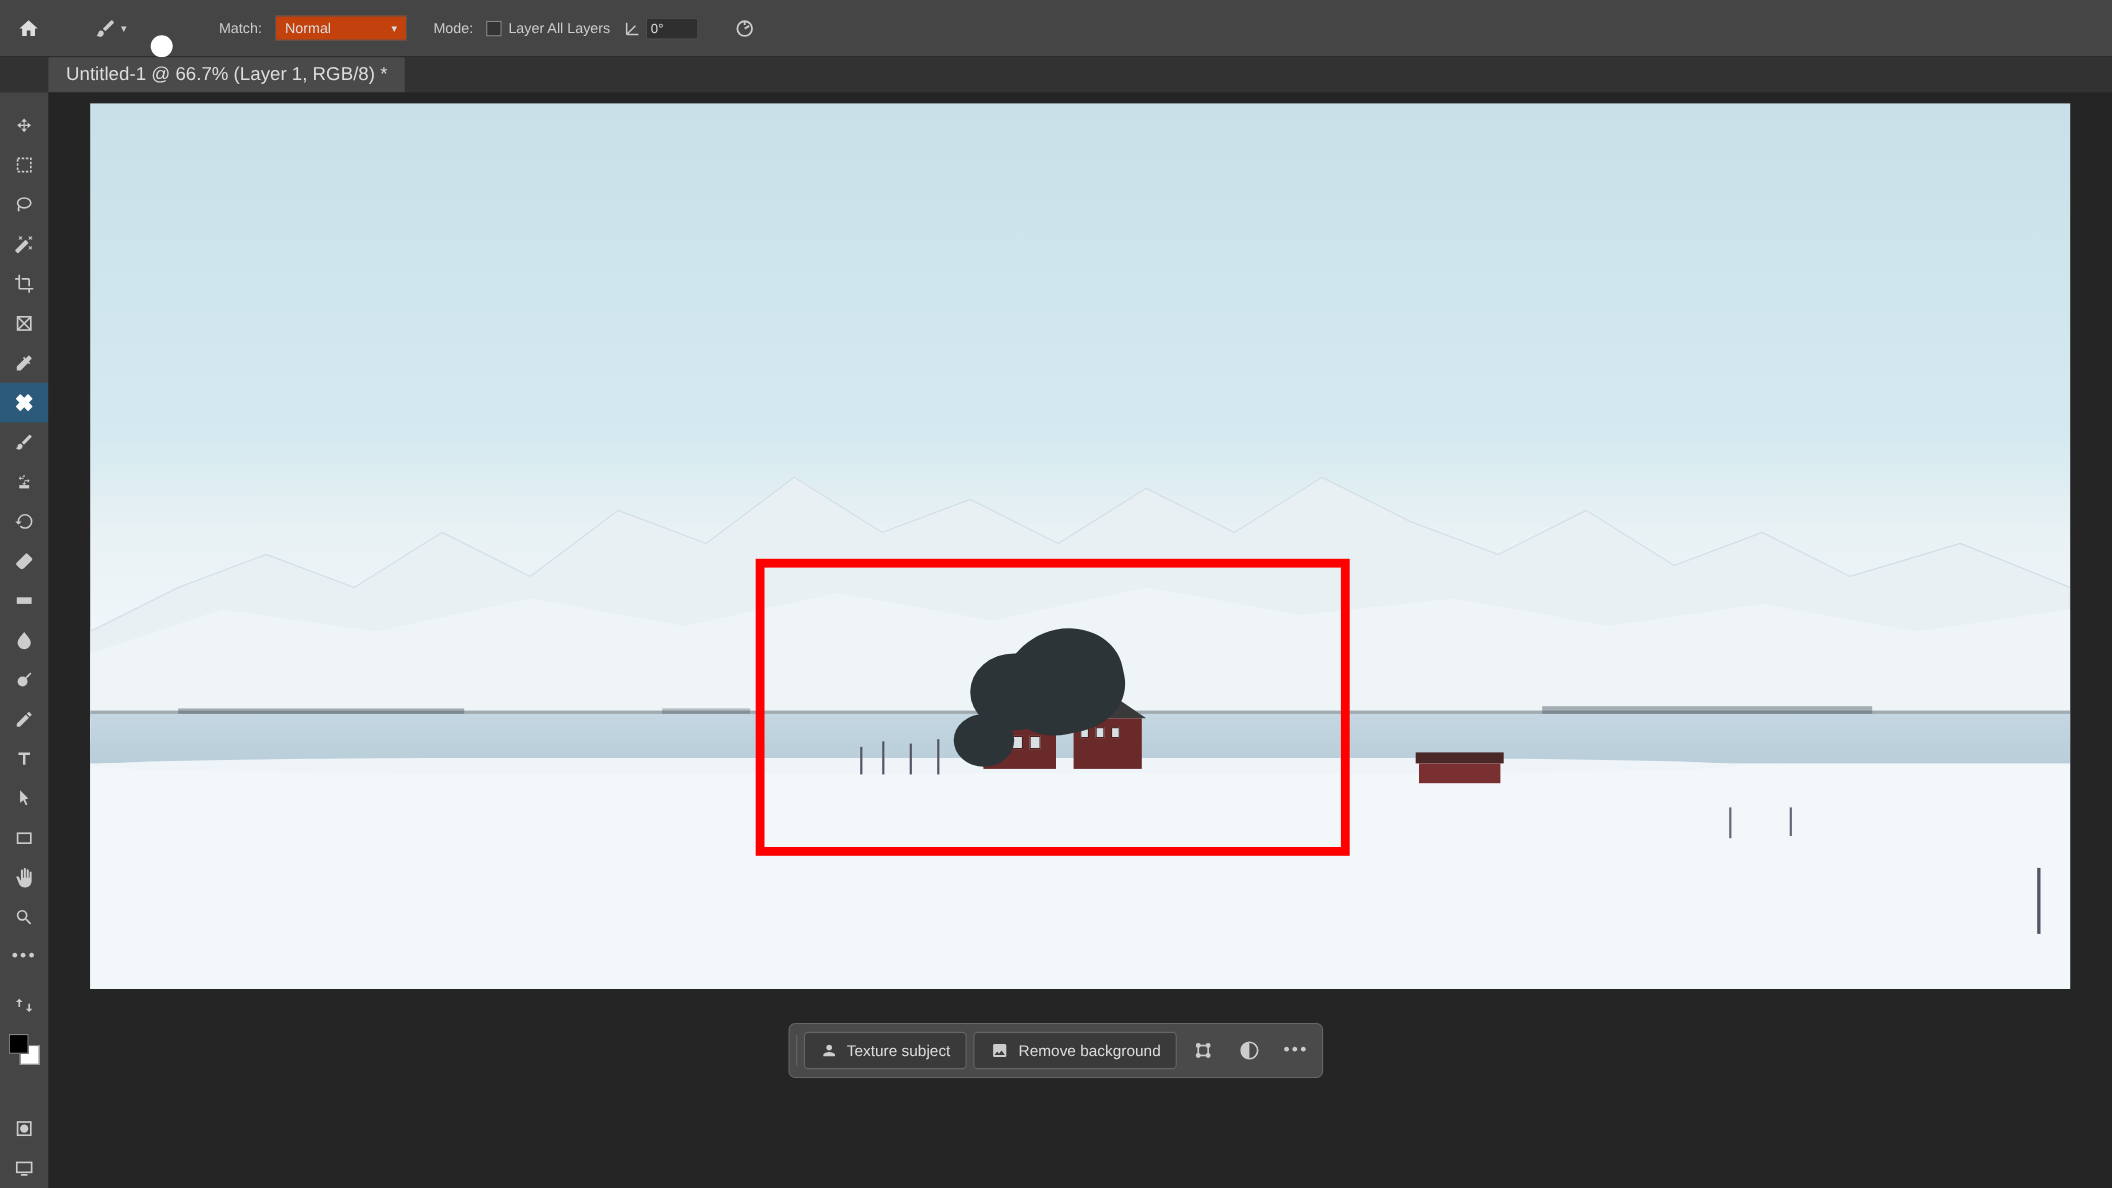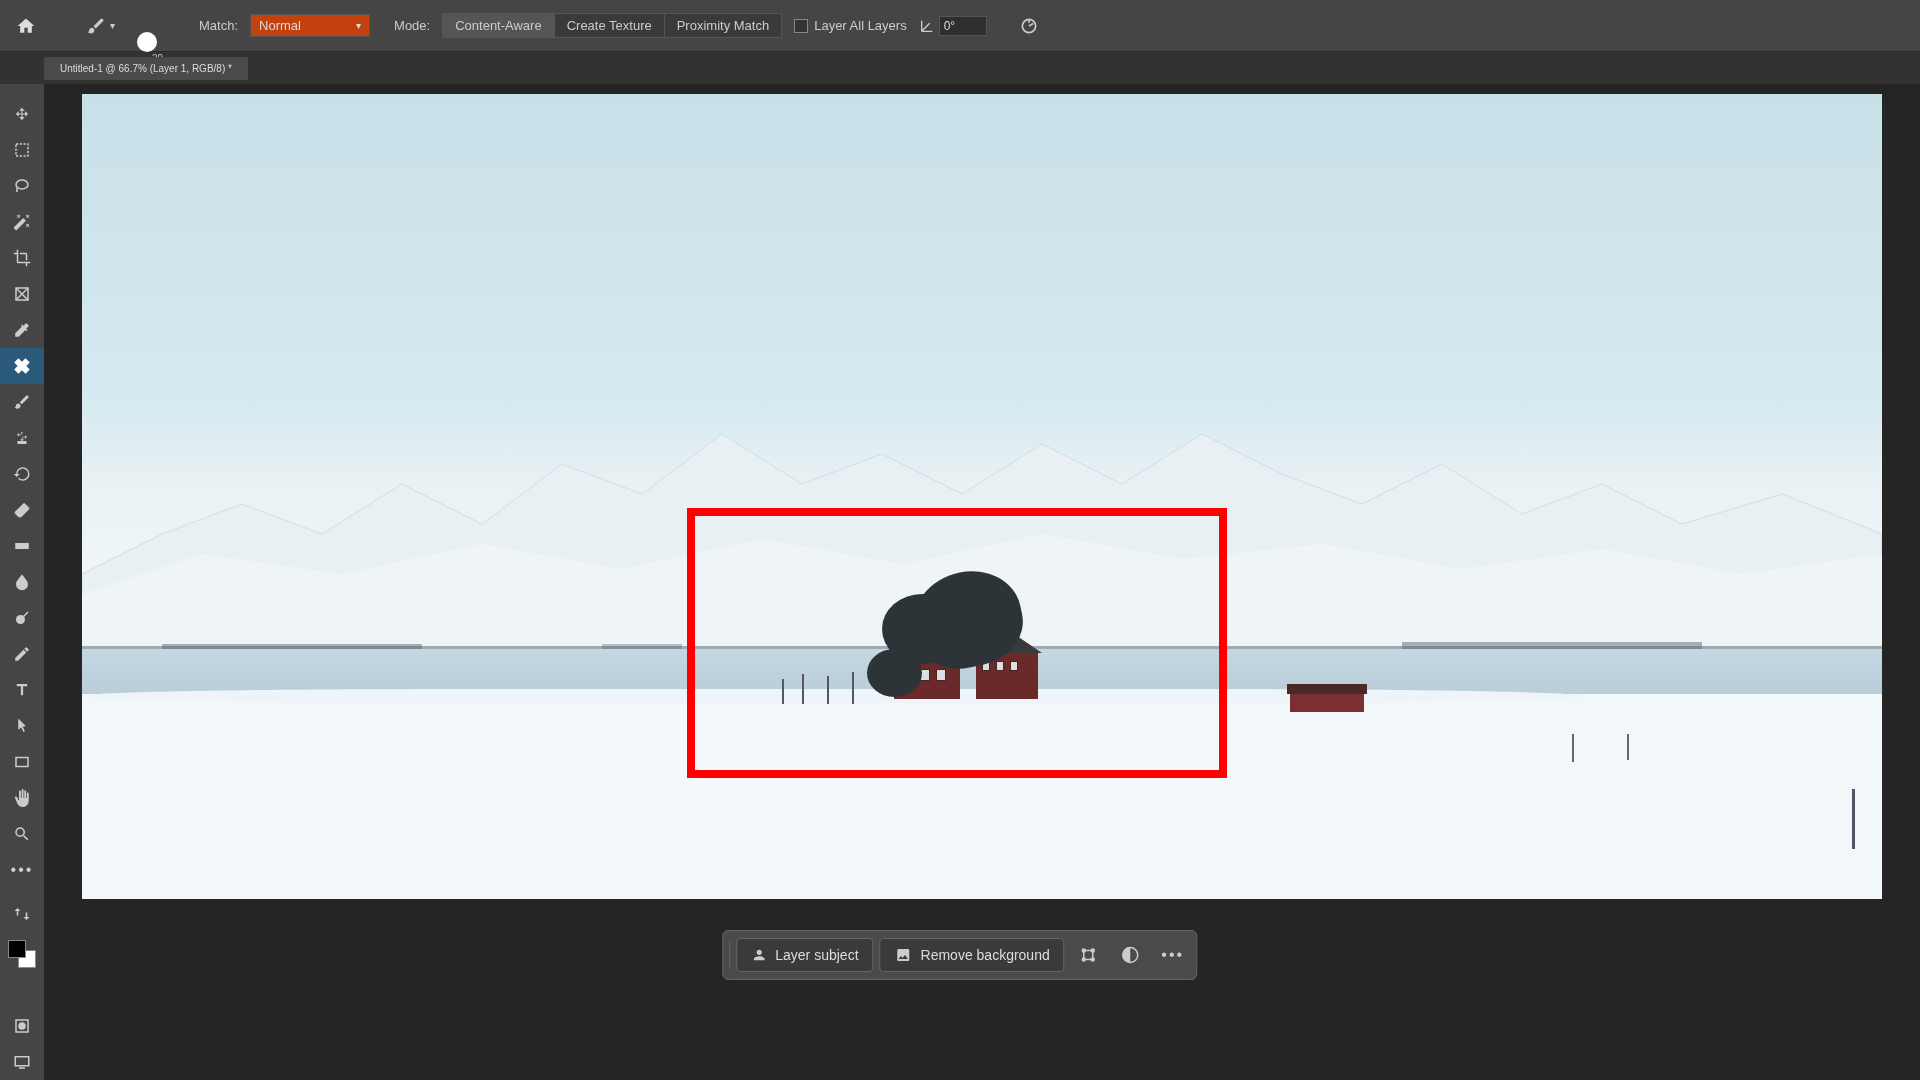--- a/index.html
+++ b/index.html
@@ -127,21 +127,21 @@
   position: absolute;
   top: 52px;
   left: 44px;
   height: 32px;
   display: flex;
   align-items: center;
 }
 .tab {
   background: #4a4a4a;
   color: #ddd;
-  font-size: 10px;
+  font-size: 17px;
   padding: 6px 16px;
   border-radius: 2px 2px 0 0;
 }
 
 
 .left-tools {
   position: absolute;
   top: 84px;
   left: 0;
   width: 44px;
@@ -323,25 +323,20 @@
   <div style="position:relative;margin-left:10px;margin-top:32px;">
     <div class="brush-dot"></div>
     <span class="brush-size-label">39</span>
   </div>
   <span class="label-text" style="margin-left:30px;">Match:</span>
   <div class="mode-select">
     <span>Normal</span>
     <span style="font-size:10px;">▾</span>
   </div>
   <span class="label-text" style="margin-left:12px;">Mode:</span>
-  <div class="type-group">
-    <div class="type-btn active">Content-Aware</div>
-    <div class="type-btn">Create Texture</div>
-    <div class="type-btn">Proximity Match</div>
-  </div>
   <div class="checkbox-wrap">
     <div class="checkbox"></div>
     <span class="label-text">Layer All Layers</span>
   </div>
   <div class="angle-wrap">
     <svg width="16" height="16" viewBox="0 0 24 24" fill="none" stroke="#ccc" stroke-width="2">
         <path d="M4 20L4 4 M4 20 L20 20 M4 20 L16 8"></path>
       </svg>
     <div class="angle-input">0°</div>
   </div>
@@ -553,21 +548,21 @@
     <div class="annotation-box" style="top:414px;left:605px;width:540px;height:270px;"></div>
   </div>
 </div>
 
 <div class="action-bar">
   <div class="action-divider"></div>
   <div class="action-btn">
     <svg width="16" height="16" viewBox="0 0 24 24" fill="#ccc">
         <path d="M12 12c2.21 0 4-1.79 4-4s-1.79-4-4-4-4 1.79-4 4 1.79 4 4 4zm0 2c-2.67 0-8 1.34-8 4v2h16v-2c0-2.66-5.33-4-8-4z"></path>
       </svg>
-    <span>Layer subject</span>
+    <span>Texture subject</span>
   </div>
   <div class="action-btn">
     <svg width="18" height="16" viewBox="0 0 24 24" fill="#ccc">
         <path d="M21 19V5c0-1.1-.9-2-2-2H5c-1.1 0-2 .9-2 2v14c0 1.1.9 2 2 2h14c1.1 0 2-.9 2-2zM8.5 13.5l2.5 3.01L14.5 12l4.5 6H5l3.5-4.5z"></path>
       </svg>
     <span>Remove background</span>
   </div>
   <div class="action-icon-btn">
     <svg width="18" height="18" viewBox="0 0 24 24" fill="none" stroke="#ccc" stroke-width="2">
         <rect x="6" y="6" width="12" height="12"></rect>

